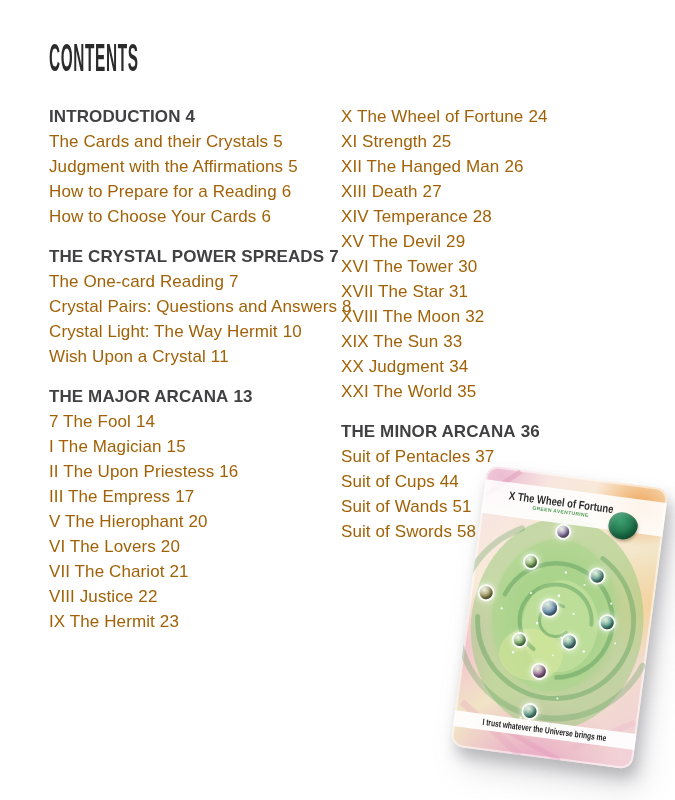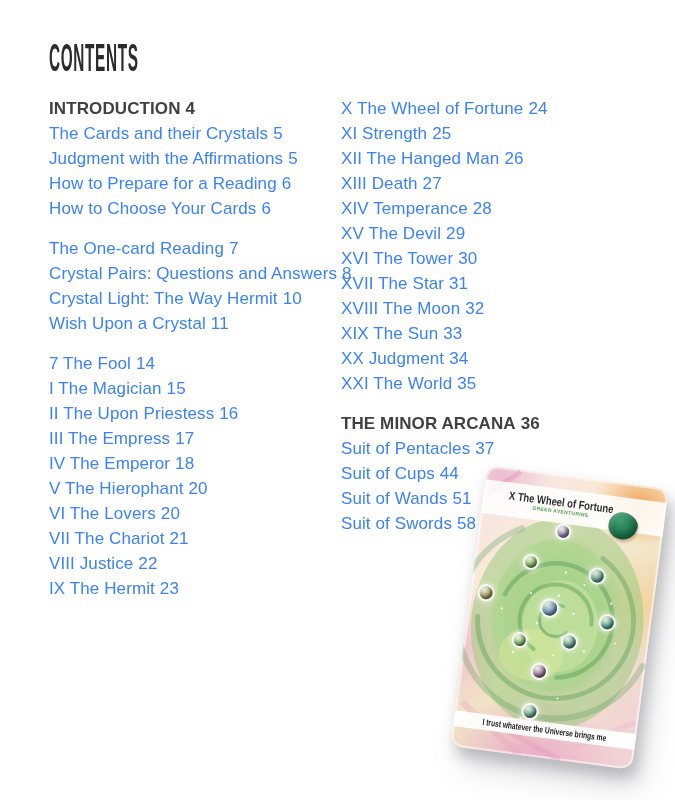--- a/index.html
+++ b/index.html
@@ -10,26 +10,26 @@
   
   .page-title{
     position:absolute;left:49px;top:36px;
     font-size:24px;font-weight:700;color:#2b2b2c;letter-spacing:1px;
     transform:scale(0.64,1.58);transform-origin:left top;white-space:nowrap;
   }
   
   .toc-col{position:absolute;top:92px;white-space:nowrap;}
   .toc-col.left{left:49px;width:300px;}
   .toc-col.right{left:341px;width:300px;}
-  .toc-section{margin:4px 0 15px 0;}
+  .toc-section{margin:12px 0 15px 0;}
   .toc-heading{
     font-size:17px;line-height:25px;font-weight:700;color:#414143;letter-spacing:0.1px;
   }
   .toc-entry{
-    font-size:17px;line-height:25px;font-weight:400;color:#3b82f6;letter-spacing:0.1px;
+    font-size:17px;line-height:25px;font-weight:400;color:#a16207;letter-spacing:0.1px;
   }
   .toc-entry .pg,.toc-heading .pg{margin-left:5px;}
   
   .card{
     position:absolute;left:468px;top:476px;width:183px;height:283px;
     transform:rotate(7.5deg);border-radius:12px;overflow:hidden;
     box-shadow:5px 9px 14px rgba(130,130,138,.45), 12px 20px 28px rgba(150,150,158,.28),
                inset 0 0 0 2px rgba(255,255,255,.55);
     background:
       radial-gradient(ellipse 95px 115px at 48% 50%, rgba(150,200,125,.95) 0%, rgba(163,210,136,.85) 45%, rgba(170,214,140,0) 72%),
@@ -83,31 +83,32 @@
 
 <div class="toc-col left">
     <div class="toc-section">
       <div class="toc-heading"><span>INTRODUCTION</span><span class="pg">4</span></div>
       <div class="toc-entry"><span>The Cards and their Crystals</span><span class="pg">5</span></div>
       <div class="toc-entry"><span>Judgment with the Affirmations</span><span class="pg">5</span></div>
       <div class="toc-entry"><span>How to Prepare for a Reading</span><span class="pg">6</span></div>
       <div class="toc-entry"><span>How to Choose Your Cards</span><span class="pg">6</span></div>
     </div>
     <div class="toc-section">
+      <div class="toc-heading"><span>THE CRYSTAL POWER SPREADS</span><span class="pg">7</span></div>
       <div class="toc-entry"><span>The One-card Reading</span><span class="pg">7</span></div>
       <div class="toc-entry"><span>Crystal Pairs: Questions and Answers</span><span class="pg">8</span></div>
       <div class="toc-entry"><span>Crystal Light: The Way Hermit</span><span class="pg">10</span></div>
       <div class="toc-entry"><span>Wish Upon a Crystal</span><span class="pg">11</span></div>
     </div>
     <div class="toc-section">
+      <div class="toc-heading"><span>THE MAJOR ARCANA</span><span class="pg">13</span></div>
       <div class="toc-entry"><span>7 The Fool</span><span class="pg">14</span></div>
       <div class="toc-entry"><span>I The Magician</span><span class="pg">15</span></div>
       <div class="toc-entry"><span>II The Upon Priestess</span><span class="pg">16</span></div>
       <div class="toc-entry"><span>III The Empress</span><span class="pg">17</span></div>
-      <div class="toc-entry"><span>IV The Emperor</span><span class="pg">18</span></div>
       <div class="toc-entry"><span>V The Hierophant</span><span class="pg">20</span></div>
       <div class="toc-entry"><span>VI The Lovers</span><span class="pg">20</span></div>
       <div class="toc-entry"><span>VII The Chariot</span><span class="pg">21</span></div>
       <div class="toc-entry"><span>VIII Justice</span><span class="pg">22</span></div>
       <div class="toc-entry"><span>IX The Hermit</span><span class="pg">23</span></div>
     </div>
   </div>
 <div class="toc-col right">
     <div class="toc-section">
       <div class="toc-entry"><span>X The Wheel of Fortune</span><span class="pg">24</span></div>

